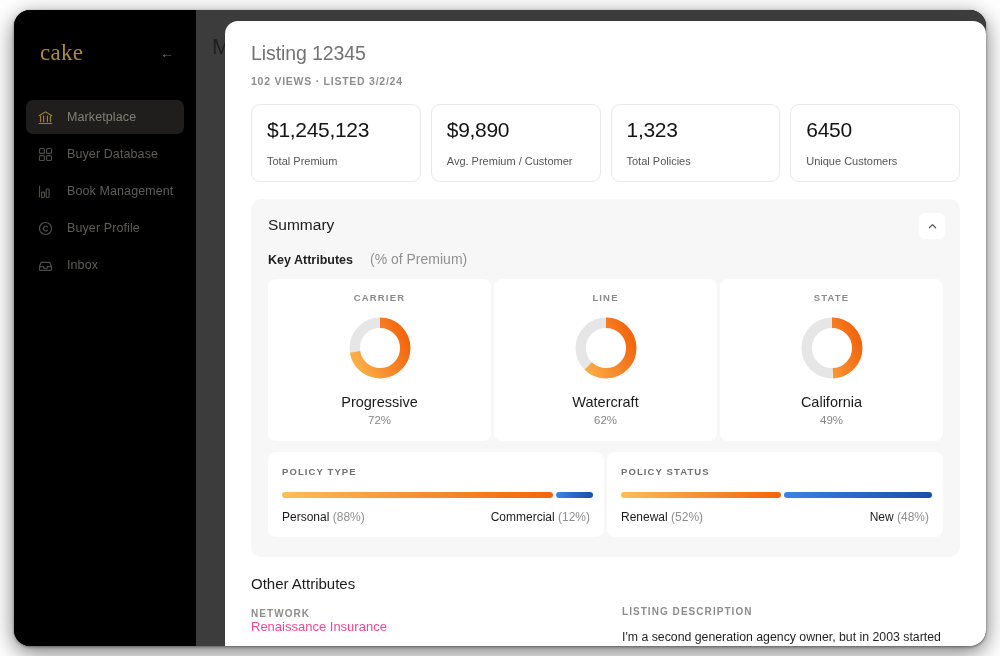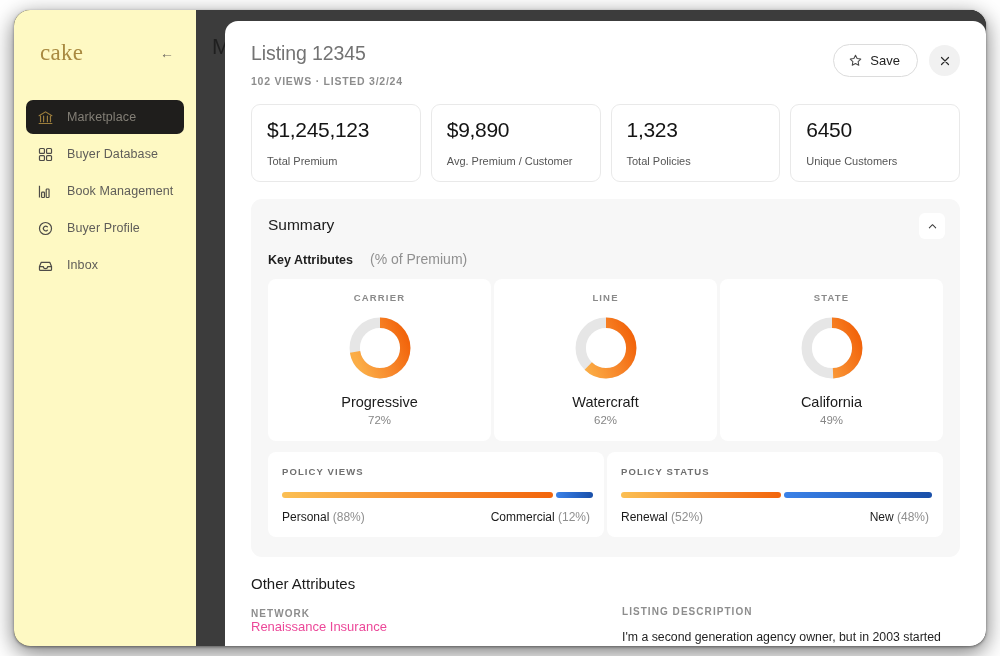--- a/index.html
+++ b/index.html
@@ -26,21 +26,21 @@
     overflow: hidden;
     box-shadow: 0 6px 22px rgba(0,0,0,.55), 0 1px 3px rgba(0,0,0,.4);
   }
 
   
   .sidebar {
     position: absolute;
     left: 0; top: 0;
     width: 182px;
     height: 100%;
-    background: #fef9c3;
+    background: #000000;
     padding: 22px 12px 0 12px;
   }
   .brand-row {
     display: flex;
     align-items: center;
     justify-content: space-between;
     padding: 0 10px 0 14px;
     height: 42px;
   }
   .brand {
@@ -391,37 +391,20 @@
   <div class="page-behind">
     <div class="page-behind-title">Marketplace</div>
   </div>
 
   <section class="modal">
 
     <header class="modal-head">
       <div>
         <h1 class="modal-title">Listing 12345</h1>
         <div class="modal-sub">102 VIEWS · LISTED 3/2/24</div>
-      </div>
-      <div class="head-actions">
-        <button class="save-btn">
-          <span>
-            <svg viewBox="0 0 24 24" fill="none" stroke="#4a4a4a" stroke-width="1.7" stroke-linejoin="round">
-              <path d="M12 3.6l2.6 5.3 5.8.85-4.2 4.1 1 5.75L12 16.9l-5.2 2.7 1-5.75-4.2-4.1 5.8-.85z"></path>
-            </svg>
-          </span>
-          <span>Save</span>
-        </button>
-        <button class="close-btn">
-          <span>
-            <svg viewBox="0 0 24 24" fill="none" stroke="currentColor" stroke-width="2.4" stroke-linecap="round">
-              <path d="M5 5l14 14M19 5L5 19"></path>
-            </svg>
-          </span>
-        </button>
       </div>
     </header>
 
     <div class="stats">
       <div class="stat">
         <div class="stat-value">$1,245,123</div>
         <div class="stat-label">Total Premium</div>
       </div>
       <div class="stat">
         <div class="stat-value">$9,890</div>
@@ -506,21 +489,21 @@
               <circle class="donut-arc" cx="21" cy="21" r="15.6" fill="none" stroke="url(#gd2)" stroke-width="6.4" transform="rotate(-90 21 21)" stroke-dasharray="48.03 98.02"></circle>
             </svg>
           </div>
           <div class="donut-name">California</div>
           <div class="donut-pct">49%</div>
         </div>
       </div>
 
       <div class="bars">
         <div class="bar-card">
-          <div class="bar-cat">POLICY VIEWS</div>
+          <div class="bar-cat">POLICY TYPE</div>
           <div class="bar-track">
             <div class="bar-seg warm" style="flex: 0 0 88%;"></div>
             <div class="bar-seg cool" style="flex: 0 0 12%;"></div>
           </div>
           <div class="bar-legend">
             <div>
               <span>Personal</span>
               <span class="pct">(88%)</span>
             </div>
             <div>

